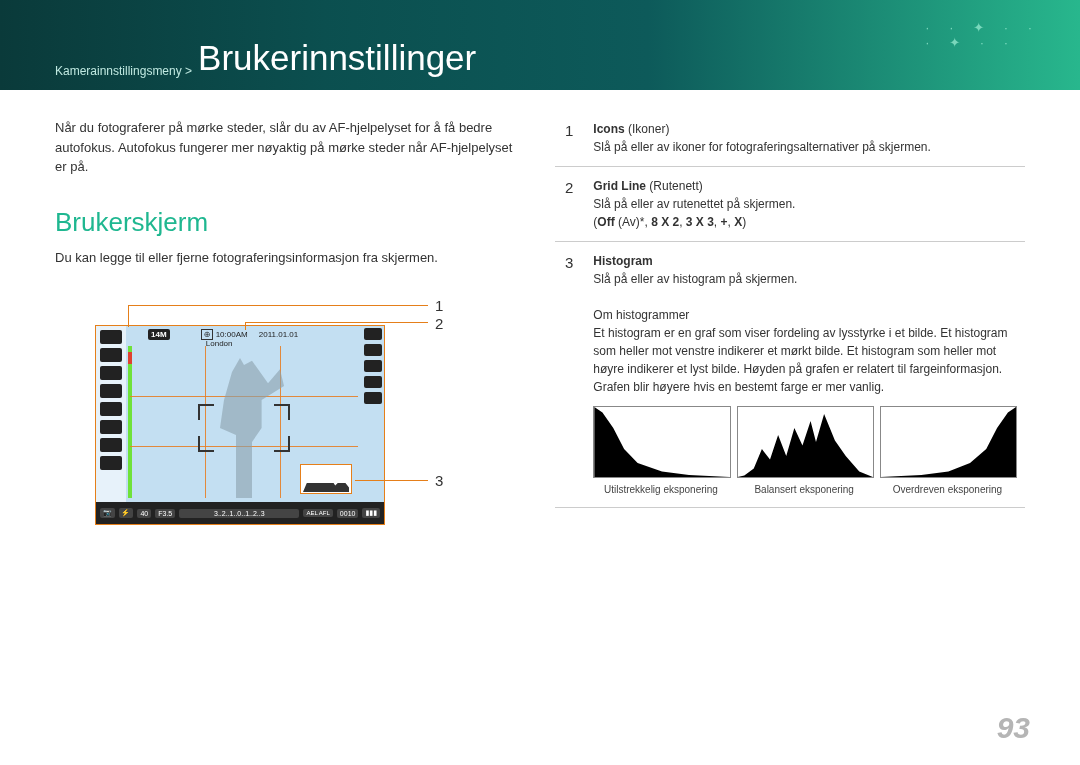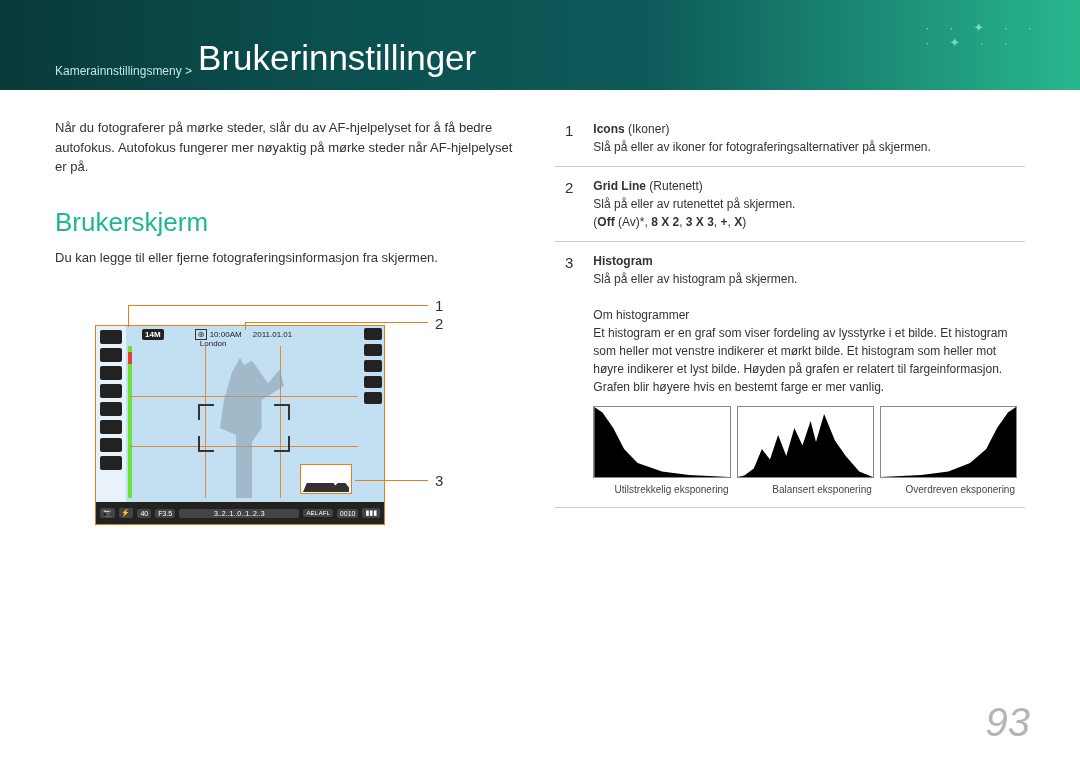--- a/index.html
+++ b/index.html
@@ -88,21 +88,21 @@
     width:22px; height:14px; margin:4px auto; background:#222; border-radius:2px;
   }
   .lcd-right {
     position:absolute; right:0; top:2px; width:22px;
     display:flex; flex-direction:column; gap:4px; align-items:center;
   }
   .lcd-right div {
     width:18px; height:12px; background:#222; border-radius:2px;
   }
   .lcd-top {
-    position:absolute; left:46px; top:4px; font-size:8px; color:#222;
+    position:absolute; left:52px; top:4px; font-size:8px; color:#222;
   }
   .lcd-grid {
     position:absolute; left:34px; right:26px; top:20px; bottom:26px;
   }
   .grid-line-v { position:absolute; top:0; bottom:0; width:1px; background:rgba(230,128,40,0.9);}
   .grid-line-h { position:absolute; left:0; right:0; height:1px; background:rgba(230,128,40,0.9);}
   .focus-br { position:absolute; width:14px; height:14px; border:2px solid #333; }
   .silhouette {
     position:absolute;
     width: 80px;
@@ -140,37 +140,37 @@
   }
   
   .std-note { text-align:right; font-size:11px; color:#666; margin-bottom:4px;}
   table.opts { width:100%; border-collapse: collapse; font-size:12px;}
   table.opts th { background:#1fb790; color:#fff; font-weight:normal; text-align:left; padding:5px 10px;}
   table.opts th:first-child { width:50px; text-align:center;}
   table.opts td { padding:10px 10px; border-bottom:1px solid #ccc; vertical-align:top; line-height:1.5;}
   table.opts td.nr { text-align:center; font-size:15px;}
   .b { font-weight:bold;}
   .histo-row {
-    display:flex; gap:8px; margin-top:10px; text-align:right;
+    display:flex; gap:8px; margin-top:10px; text-align:center;
   }
   .histo-cell { flex:1; }
   .histo-box {
     width:100%; height:70px; border:1px solid #888; position:relative; margin-bottom:4px;
     background:#fff;
   }
   .histo-box .shape {
     position:absolute; left:0; right:0; bottom:0; height:100%;
     background:#000;
   }
   .shape-left { clip-path: polygon(0 100%, 0 0, 6% 8%, 14% 30%, 22% 60%, 32% 80%, 50% 92%, 70% 97%, 100% 100%);}
   .shape-mid  { clip-path: polygon(0 100%, 5% 98%, 12% 88%, 18% 60%, 24% 75%, 30% 40%, 36% 70%, 42% 30%, 48% 55%, 54% 20%, 58% 50%, 64% 10%, 72% 48%, 80% 70%, 90% 92%, 100% 100%);}
   .shape-right{ clip-path: polygon(0 100%, 30% 97%, 50% 92%, 66% 80%, 78% 60%, 86% 30%, 94% 8%, 100% 0, 100% 100%);}
   .histo-cap { font-size:10px; color:#444;}
   .pagenum {
-    position:absolute; right:50px; bottom:20px; font-size:40px; font-style:italic; color:#b5b5b5;
+    position:absolute; right:50px; bottom:20px; font-size:30px; font-style:italic; color:#b5b5b5;font-weight:bold;
   }
 </style>
 </head>
 <body>
 
 <div class="top-banner">
   <span class="bc-small">Kamerainnstillingsmeny &gt;</span>
   <span class="bc-large">Brukerinnstillinger</span>
   <div class="star-deco">· · ✦ · ·<br>· ✦ · ·</div>
 </div>

